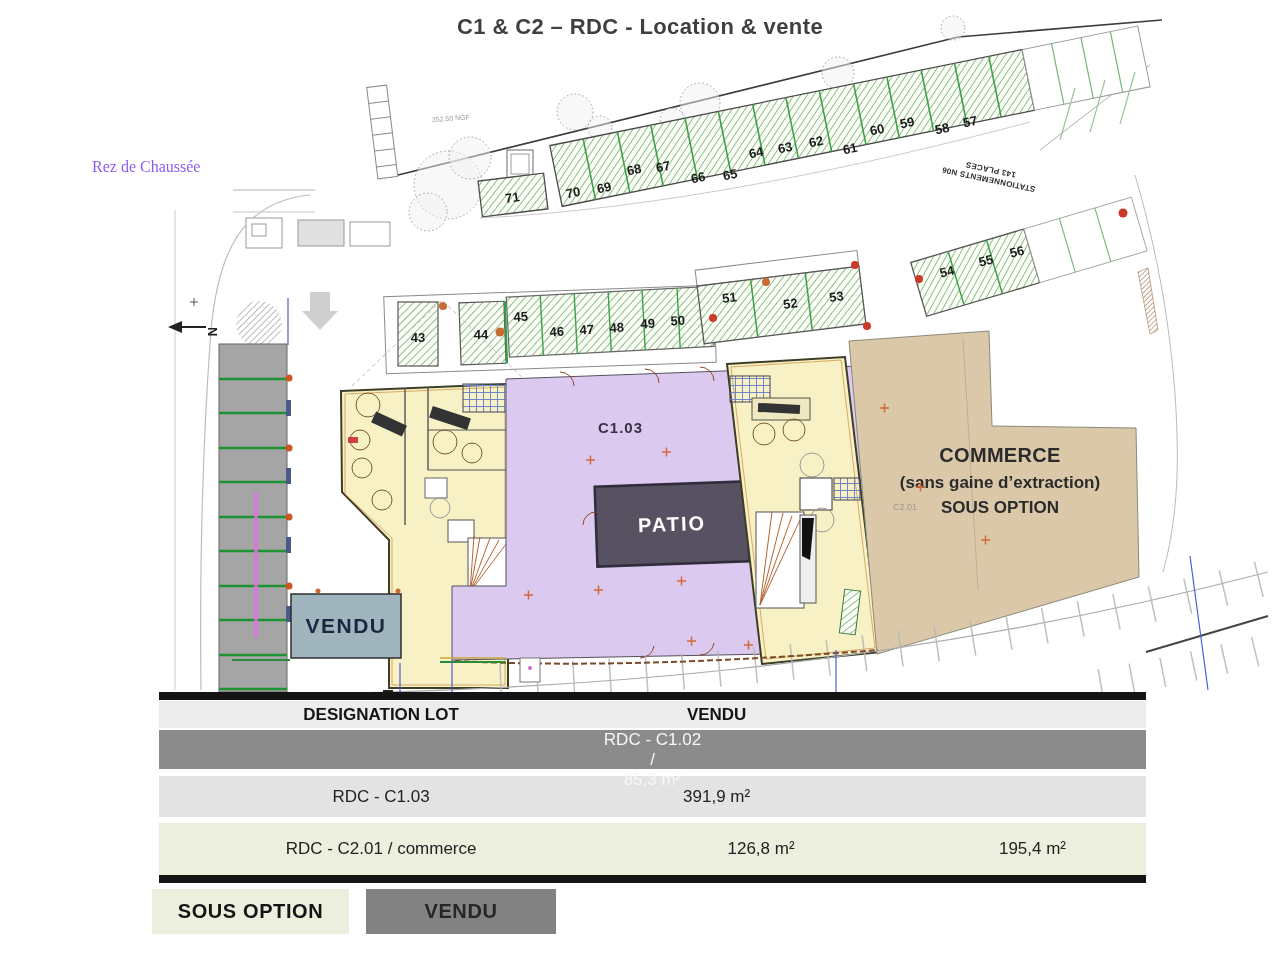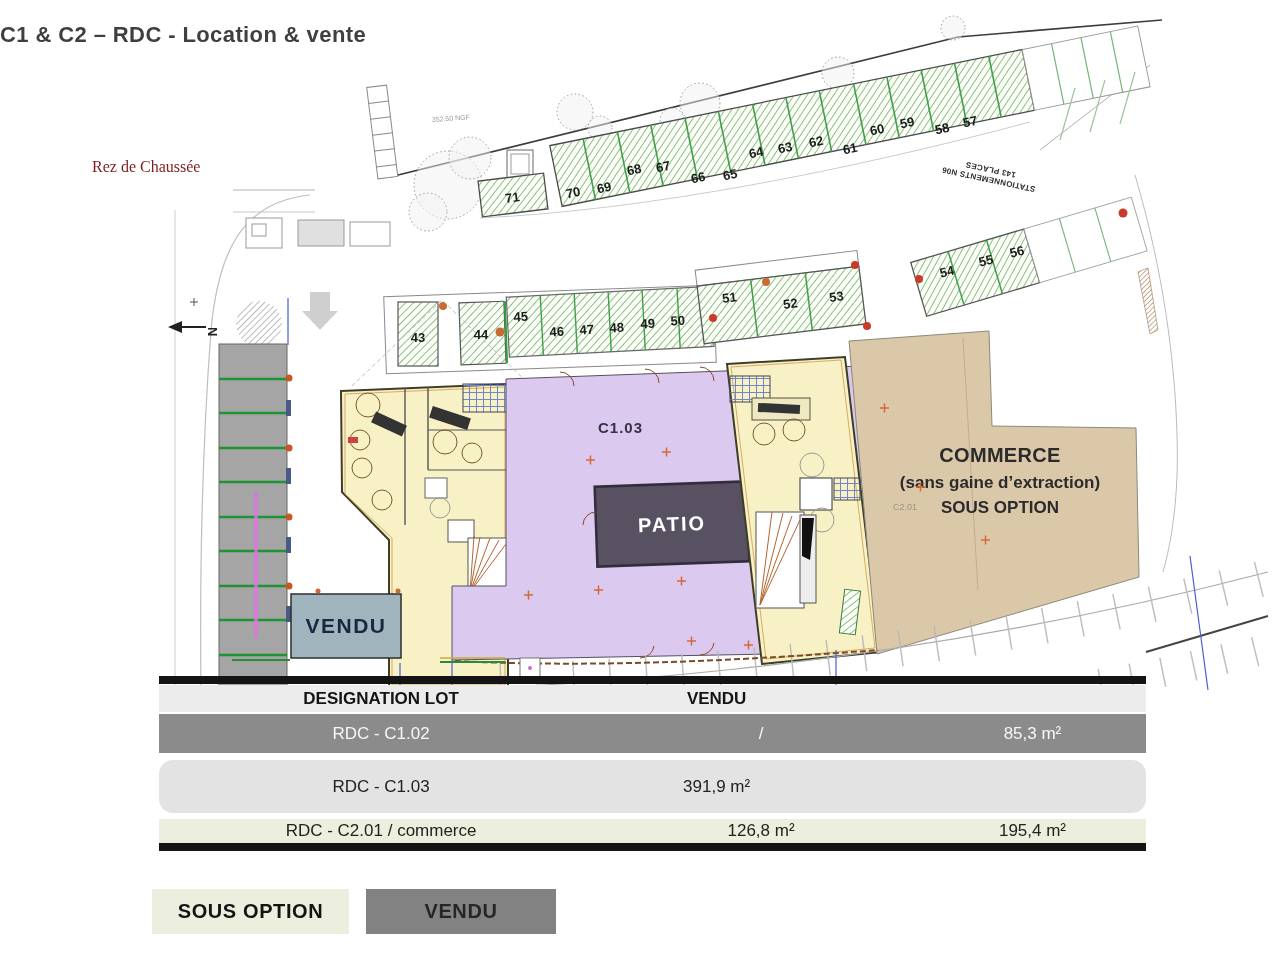--- a/index.html
+++ b/index.html
@@ -1,40 +1,40 @@
 <!DOCTYPE html>
 <html><head>
 <meta charset="utf-8">
 <style>
   html,body{margin:0;padding:0;}
   body{width:1280px;height:960px;position:relative;background:#ffffff;overflow:hidden;
        font-family:"Liberation Sans",sans-serif;}
-  .title{position:absolute;top:22px;left:0;width:100%;text-align:left;
+  .title{position:absolute;top:14px;left:0;width:100%;text-align:center;
          font-size:22px;font-weight:700;color:#3f3f3f;letter-spacing:.4px;}
   .floor-label{position:absolute;left:92px;top:158px;font-family:"Liberation Serif",serif;
-         font-size:16px;color:#7f1d1d;}
+         font-size:16px;color:#8b5cf6;}
   #plan-svg{position:absolute;top:0;left:0;}
   .num{font:700 13px "Liberation Sans",sans-serif;fill:#1c1c1c;text-anchor:middle;}
   .zone-label{font:700 15px "Liberation Sans",sans-serif;fill:#3a3146;letter-spacing:1px;}
   .patio-label{font:700 20px "Liberation Sans",sans-serif;fill:#ffffff;letter-spacing:2px;text-anchor:middle;}
   .vendu-label{font:800 21px "Liberation Sans",sans-serif;fill:#1a2740;letter-spacing:1.5px;text-anchor:middle;}
   .commerce1{font:700 20px "Liberation Sans",sans-serif;fill:#2b2b2b;text-anchor:middle;letter-spacing:.3px;}
   .commerce2{font:600 17px "Liberation Sans",sans-serif;fill:#2b2b2b;text-anchor:middle;}
   .tiny{font:600 8px "Liberation Sans",sans-serif;fill:#2e2e2e;text-anchor:middle;letter-spacing:.3px;}
   .micro{font:400 7px "Liberation Sans",sans-serif;fill:#9a9a9a;}
   .c201{font:400 9px "Liberation Sans",sans-serif;fill:#8a8a8a;opacity:.8;}
   
-  .tbl{position:absolute;left:159px;top:676px;width:987px;}
+  .tbl{position:absolute;left:159px;top:692px;width:987px;}
   .tbl-bar{height:8px;background:#141414;}
   .tbl-row{display:flex;align-items:center;}
   .tbl-header{background:#ececec;height:27px;font-weight:700;font-size:17px;color:#141414;margin-top:1px;}
   .c1{width:45%;text-align:center;} .c2{width:32%;text-align:center;} .c3{width:23%;text-align:center;}
-  .row-dark{background:#8b8b8b;color:#f7f7f7;height:39px;margin-top:2px;font-size:17px;}
-  .row-gray{background:#e3e3e3;color:#222;height:53px;margin-top:7px;font-size:17px;border-radius:14px;}
-  .row-green{background:#eceede;color:#222;height:24px;margin-top:6px;font-size:17px;}
+  .row-dark{background:#8b8b8b;color:#f7f7f7;height:39px;margin-top:2px;font-size:17px;flex-direction:column;}
+  .row-gray{background:#e3e3e3;color:#222;height:41px;margin-top:7px;font-size:17px;}
+  .row-green{background:#eceede;color:#222;height:52px;margin-top:6px;font-size:17px;}
   
   .legend-sous{position:absolute;left:152px;top:889px;width:197px;height:45px;background:#eceede;
       display:flex;align-items:center;justify-content:center;font-size:20px;font-weight:800;
       color:#141414;letter-spacing:.6px;}
   .legend-vendu{position:absolute;left:366px;top:889px;width:190px;height:45px;background:#828282;
       display:flex;align-items:center;justify-content:center;font-size:20px;font-weight:800;
       color:#262626;letter-spacing:.6px;}
 </style>
 </head>
 <body>

